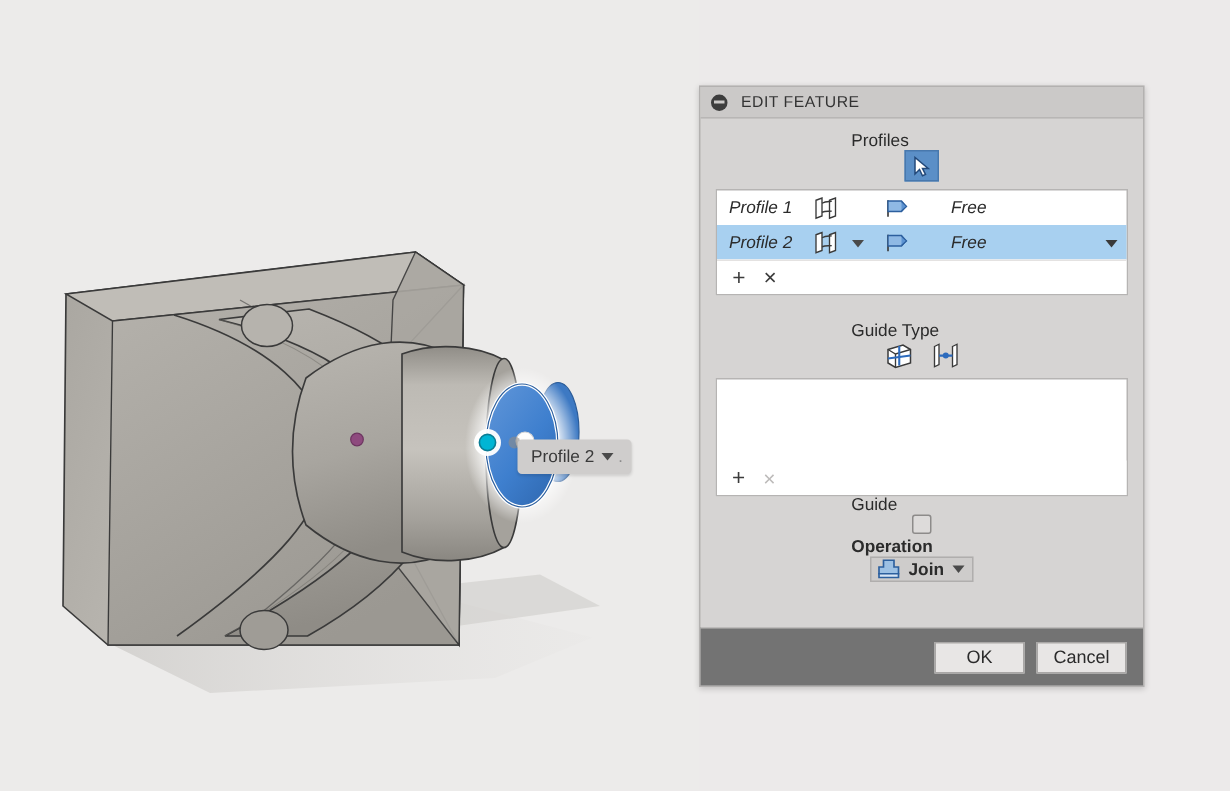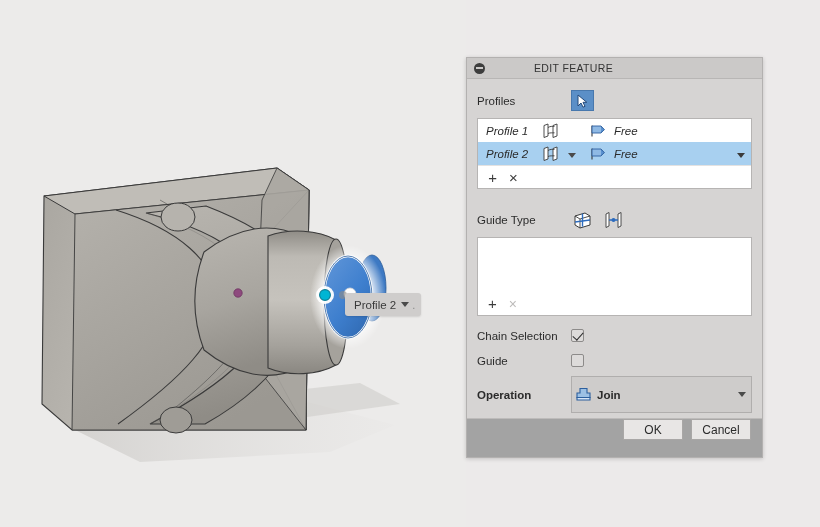--- a/index.html
+++ b/index.html
@@ -113,29 +113,29 @@
     content: "";
     position: absolute;
     left: 2px; top: 4.5px;
     width: 7px; height: 2px;
     background: #cbc9c8;
   }
   .dlg-title {
     font-size: 10.5px;
     letter-spacing: 0.35px;
     color: #333;
-    margin-left: 40px;
   }
 
   .dlg-body { padding: 9px 10px 0 10px; }
 
   .row {
     display: flex;
     align-items: center;
     min-height: 25px;
+    flex-direction: column;
   }
   .row-label {
     width: 94px;
     flex: none;
     font-size: 11.5px;
     color: #2b2b2b;
   }
 
   
   .sel-btn {
@@ -169,21 +169,21 @@
   .lr-icon  { width: 26px; flex: none; display:flex; align-items:center; }
   .lr-caret { width: 22px; flex: none; }
   .lr-caret i {
     display: inline-block;
     width: 0; height: 0;
     border-left: 4px solid transparent;
     border-right: 4px solid transparent;
     border-top: 5px solid #4a4a4a;
   }
   .lr-flag  { width: 24px; flex: none; display:flex; align-items:center; }
-  .lr-free  { flex: 1; }
+  .lr-free  { flex: 1; margin-left: 20px; }
   .lr-end-caret { width: 20px; flex:none; text-align:center; }
 
   .list-tools {
     display: flex;
     align-items: center;
     height: 23px;
     padding-left: 10px;
     gap: 12px;
     background: #ffffff;
     border-top: 1px solid #e4e2e1;
@@ -253,24 +253,24 @@
     border-left: 4px solid transparent;
     border-right: 4px solid transparent;
     border-top: 5px solid #4a4a4a;
   }
 
   
   .dlg-footer {
     position: absolute;
     left: 0; right: 0; bottom: 0;
     height: 39px;
-    background: #a3a3a3;
+    background: #737373;
     border-top: 1px solid #bdbbba;
     display: flex;
-    align-items: flex-start;
+    align-items: center;
     justify-content: flex-end;
     gap: 8px;
     padding-right: 11px;
   }
   .btn {
     min-width: 60px;
     height: 21px;
     background: #e8e6e5;
     border: 1px solid #a9a7a6;
     font-size: 12px;
@@ -485,24 +485,20 @@
     </div>
 
 
     <div class="rails-box">
       <div class="list-tools">
         <span class="tool-plus">+</span>
         <span class="tool-x dim">×</span>
       </div>
     </div>
 
-    <div class="row" style="margin-top:7px;">
-      <span class="row-label">Chain Selection</span>
-      <span class="cbox checked"></span>
-    </div>
 
     <div class="row">
       <span class="row-label">Guide</span>
       <span class="cbox"></span>
     </div>
 
     <div class="row" style="margin-top:3px;font-weight:bold;">
       <span class="row-label">Operation</span>
       <span class="dropdown">
         <svg width="15" height="15" viewBox="0 0 15 15">

